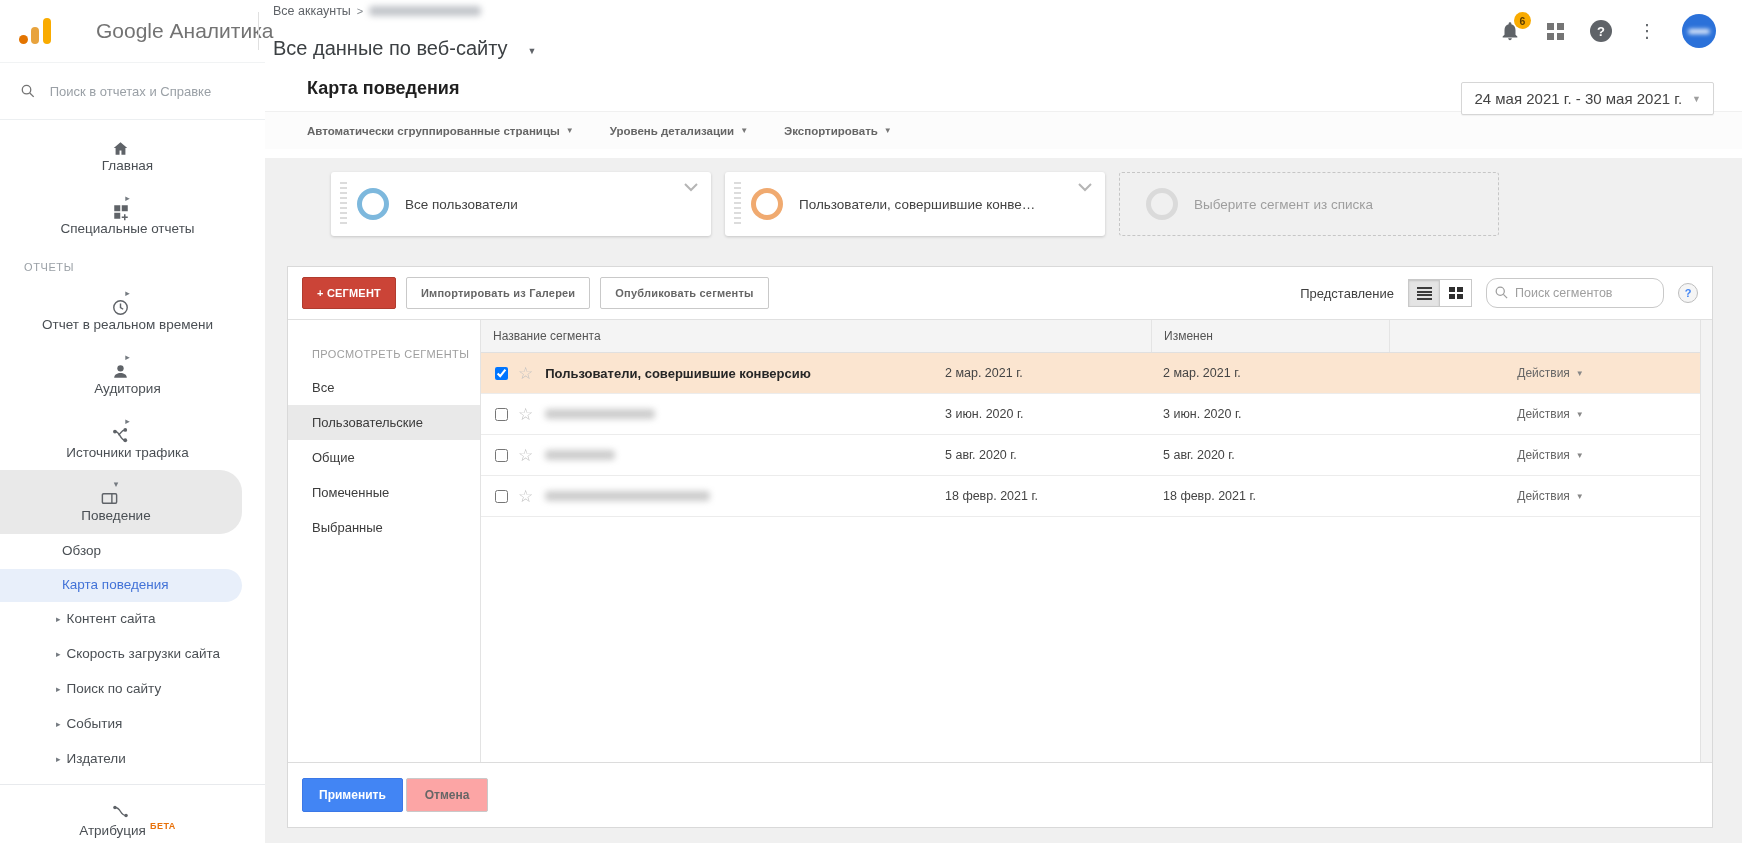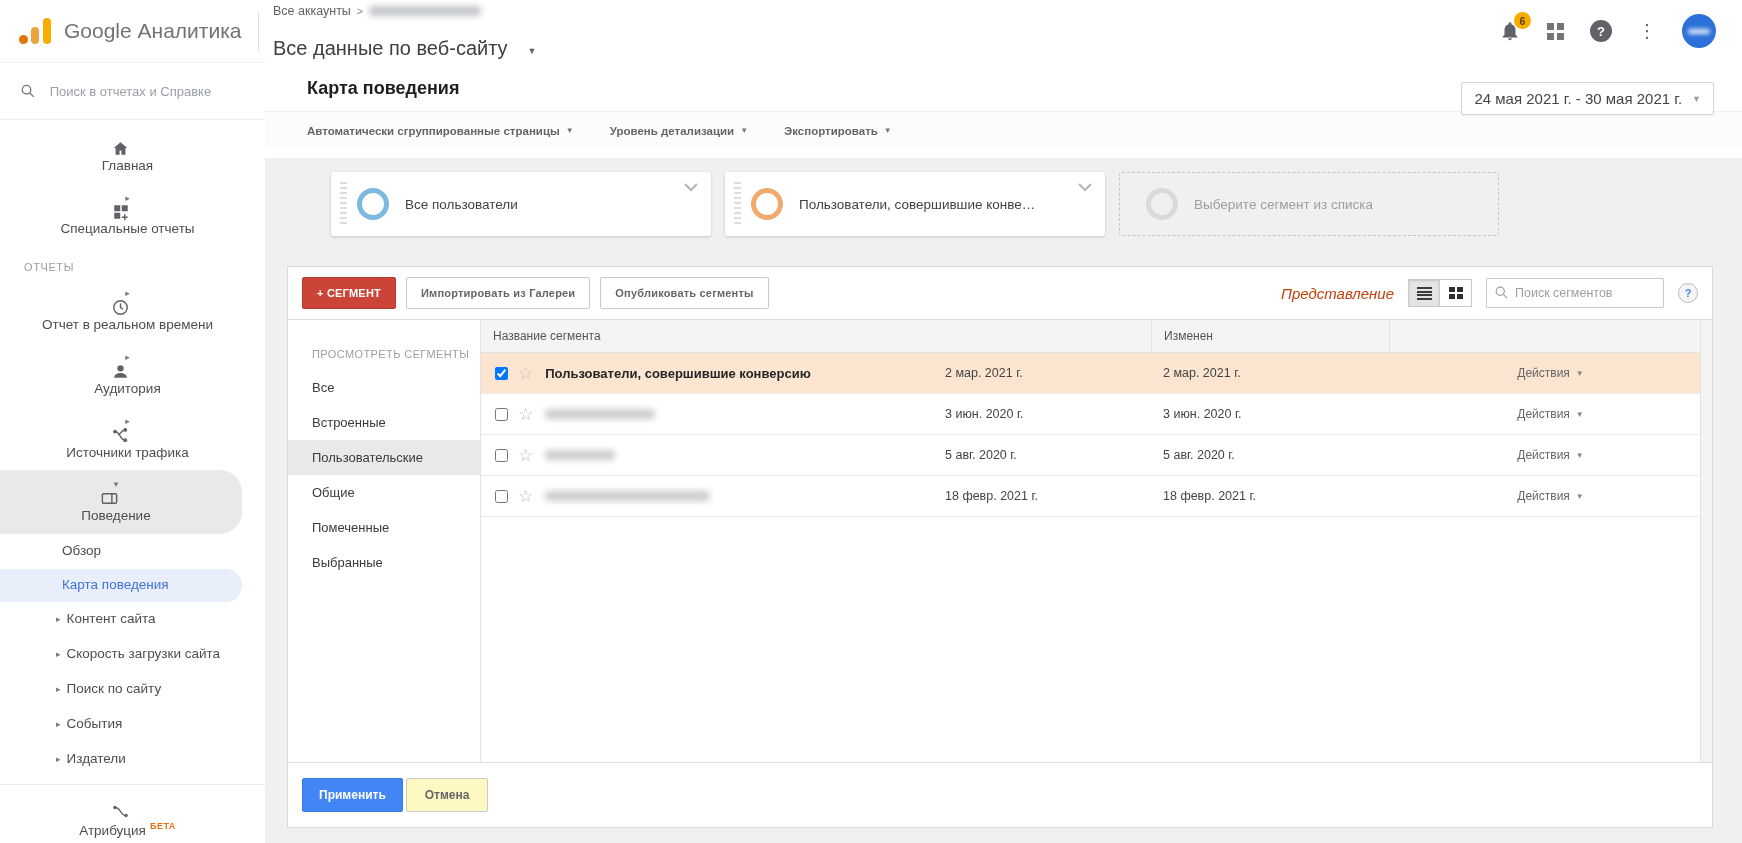--- a/index.html
+++ b/index.html
@@ -6,21 +6,21 @@
   html,body { font-family:"Liberation Sans","DejaVu Sans",sans-serif; }
   body { width:1742px; height:843px; overflow:hidden; background:#f0f0f0; position:relative; color:#3c4043; }
 
   
   .topbar { position:absolute; top:0; left:0; right:0; height:62px; background:#fff; display:flex; align-items:center; z-index:10; }
   .logo-area { width:258px; display:flex; align-items:center; padding-left:18px; flex:0 0 auto; }
   .ga-logo { position:relative; width:34px; height:30px; margin-right:12px; flex:0 0 auto; }
   .ga-dot  { position:absolute; left:1px; bottom:2px; width:9px; height:9px; border-radius:50%; background:#e37400; }
   .ga-mid  { position:absolute; left:13px; bottom:2px; width:8px; height:17px; border-radius:4px; background:#e8a33d; }
   .ga-tall { position:absolute; left:25px; bottom:2px; width:8px; height:26px; border-radius:4px; background:#f9ab00; }
-  .logo-text { font-size:21px; color:#737373; white-space:nowrap; }
+  .logo-text { font-size:21px; color:#737373; white-space:nowrap;margin-left:32px; }
   .topbar-divider { width:1px; height:38px; background:#e0e0e0; margin-right:14px; }
   .crumb-block { flex:1 1 auto; min-width:0; padding-top:2px; }
   .breadcrumb { font-size:12.5px; color:#5f6368; display:flex; align-items:center; gap:6px; }
   .crumb-sep { font-size:11px; color:#80868b; }
   .property { display:flex; align-items:center; gap:20px; font-size:20px; color:#3c4043; margin-top:19px; cursor:pointer; }
   .prop-arrow { font-size:9px; color:#5f6368; padding-top:4px; }
   .topbar-right { display:flex; align-items:center; gap:26px; padding-right:26px; flex:0 0 auto; }
   .bell-wrap { position:relative; cursor:pointer; }
   .badge { position:absolute; top:-8px; right:-10px; width:17px; height:17px; border-radius:50%; background:#f9ab00; color:#5c3d00; font-size:10.5px; font-weight:bold; display:flex; align-items:center; justify-content:center; }
   .apps-grid { display:grid; grid-template-columns:7px 7px; grid-template-rows:7px 7px; gap:3px; cursor:pointer; }
@@ -77,30 +77,30 @@
   .placeholder-card .seg-label { color:#9e9e9e; }
   .seg-chevron { position:absolute; top:10px; right:12px; }
 
   
   .panel { margin:14px 29px 0 22px; background:#fff; border:1px solid #d9d9d9; height:562px; display:flex; flex-direction:column; }
   .panel-toolbar { display:flex; align-items:center; padding:10px 14px; border-bottom:1px solid #e0e0e0; flex:0 0 auto; }
   .btn { font-size:11px; font-weight:bold; border-radius:2px; padding:9px 14px; cursor:pointer; letter-spacing:.2px; }
   .btn-red { background:#cb4437; border:1px solid #b03b2e; color:#fff; margin-right:10px; }
   .btn-plain { background:#fff; border:1px solid #c9c9c9; color:#666; margin-right:10px; }
   .toolbar-right { margin-left:auto; display:flex; align-items:center; gap:14px; }
-  .view-label { font-size:15px; color:#c2410c;font-style:italic; }
+  .view-label { font-size:13px; color:#404040; }
   .view-toggle { display:flex; }
   .vt-btn { width:32px; height:28px; border:1px solid #c9c9c9; background:#fff; display:flex; align-items:center; justify-content:center; cursor:pointer; }
   .vt-btn.active { background:#e4e4e4; box-shadow:inset 0 1px 2px rgba(0,0,0,.15); }
   .vt-btn + .vt-btn { border-left:none; }
   .icon-list { width:15px; height:13px; background-image:repeating-linear-gradient(to bottom,#3c3c3c 0 2px,transparent 2px 3.6px); }
   .icon-grid { display:grid; grid-template-columns:6px 6px; grid-template-rows:5px 5px; gap:2px; }
   .icon-grid span { background:#2f2f2f; }
   .seg-search { position:relative; }
-  .seg-search input { width:178px; height:30px; border:1px solid #c9c9c9; border-radius:1px; padding:0 8px 0 28px; font-size:12.5px; color:#c2410c; font-family:inherit; outline:none; }
+  .seg-search input { width:178px; height:30px; border:1px solid #c9c9c9; border-radius:11px; padding:0 8px 0 28px; font-size:12.5px; color:#c2410c; font-family:inherit; outline:none; }
   .seg-search input::placeholder { color:#9e9e9e; }
   .seg-search .mag { position:absolute; left:8px; top:7px; }
   .help-small { width:20px; height:20px; border-radius:50%; border:1px solid #bdbdbd; background:#f5f5f5; color:#4285f4; font-size:11px; font-weight:bold; display:flex; align-items:center; justify-content:center; cursor:pointer; }
 
   .panel-body { display:flex; flex:1 1 auto; min-height:0; position:relative; }
   .filters { width:193px; flex:0 0 auto; border-right:1px solid #e3e3e3; padding-top:20px; }
   .filters-header { font-size:11px; color:#9e9e9e; letter-spacing:.4px; padding:8px 0 10px 24px; }
   .filter-item { font-size:13px; color:#3c3c3c; padding:10px 24px; cursor:pointer; }
   .filter-item.selected { background:#e9e9e9; }
   .table-area { flex:1 1 auto; display:flex; flex-direction:column; position:relative; }
@@ -116,21 +116,21 @@
   .cell { padding:0 12px; }
   .name-cell { flex:1 1 auto; min-width:0; display:flex; align-items:center; }
   .row-check { width:13px; height:13px; margin:0 10px 0 2px; flex:0 0 auto; cursor:pointer; }
   .star { font-size:17px; color:#c0c0c0; margin-right:12px; cursor:pointer; }
   .seg-name { font-size:13px; font-weight:bold; color:#262626; white-space:nowrap; overflow:hidden; text-overflow:ellipsis; }
   .actions-cell { flex:0 0 323px; display:flex; justify-content:center; align-items:center; gap:6px; color:#666; font-size:12px; cursor:pointer; }
   .act-arrow { font-size:8px; color:#888; }
   .scroll-gutter { position:absolute; top:0; right:0; bottom:0; width:12px; background:#f3f3f3; border-left:1px solid #e2e2e2; }
   .panel-footer { border-top:1px solid #dcdcdc; padding:15px 14px; display:flex; gap:3px; flex:0 0 auto; }
   .btn-apply { background:#4285f4; border:1px solid #3b78e7; color:#fff; font-size:12px; font-weight:bold; border-radius:2px; padding:9px 16px; cursor:pointer; }
-  .btn-cancel { background:#fef9c3; border:1px solid #c9c9c9; color:#666; font-size:12px; font-weight:bold; border-radius:2px; padding:9px 18px; cursor:pointer; }
+  .btn-cancel { background:#fca5a5; border:1px solid #c9c9c9; color:#666; font-size:12px; font-weight:bold; border-radius:2px; padding:9px 18px; cursor:pointer; }
 
   svg { display:block; }
 </style>
 </head>
 <body>
 
 <div class="app">
 
   <header class="topbar">
     <div class="logo-area">
@@ -390,21 +390,20 @@
             <input type="text" placeholder="Поиск сегментов" style="">
           </div>
           <div class="help-small">?</div>
         </div>
       </div>
 
       <div class="panel-body">
         <div class="filters">
           <div class="filters-header">ПРОСМОТРЕТЬ СЕГМЕНТЫ</div>
           <div class="filter-item">Все</div>
-          <div class="filter-item">Встроенные</div>
           <div class="filter-item selected">Пользовательские</div>
           <div class="filter-item">Общие</div>
           <div class="filter-item">Помеченные</div>
           <div class="filter-item">Выбранные</div>
         </div>
 
         <div class="table-area">
           <div class="thead">
             <div class="th col-name">Название сегмента</div>
             <div class="th col-modified">Изменен</div>

